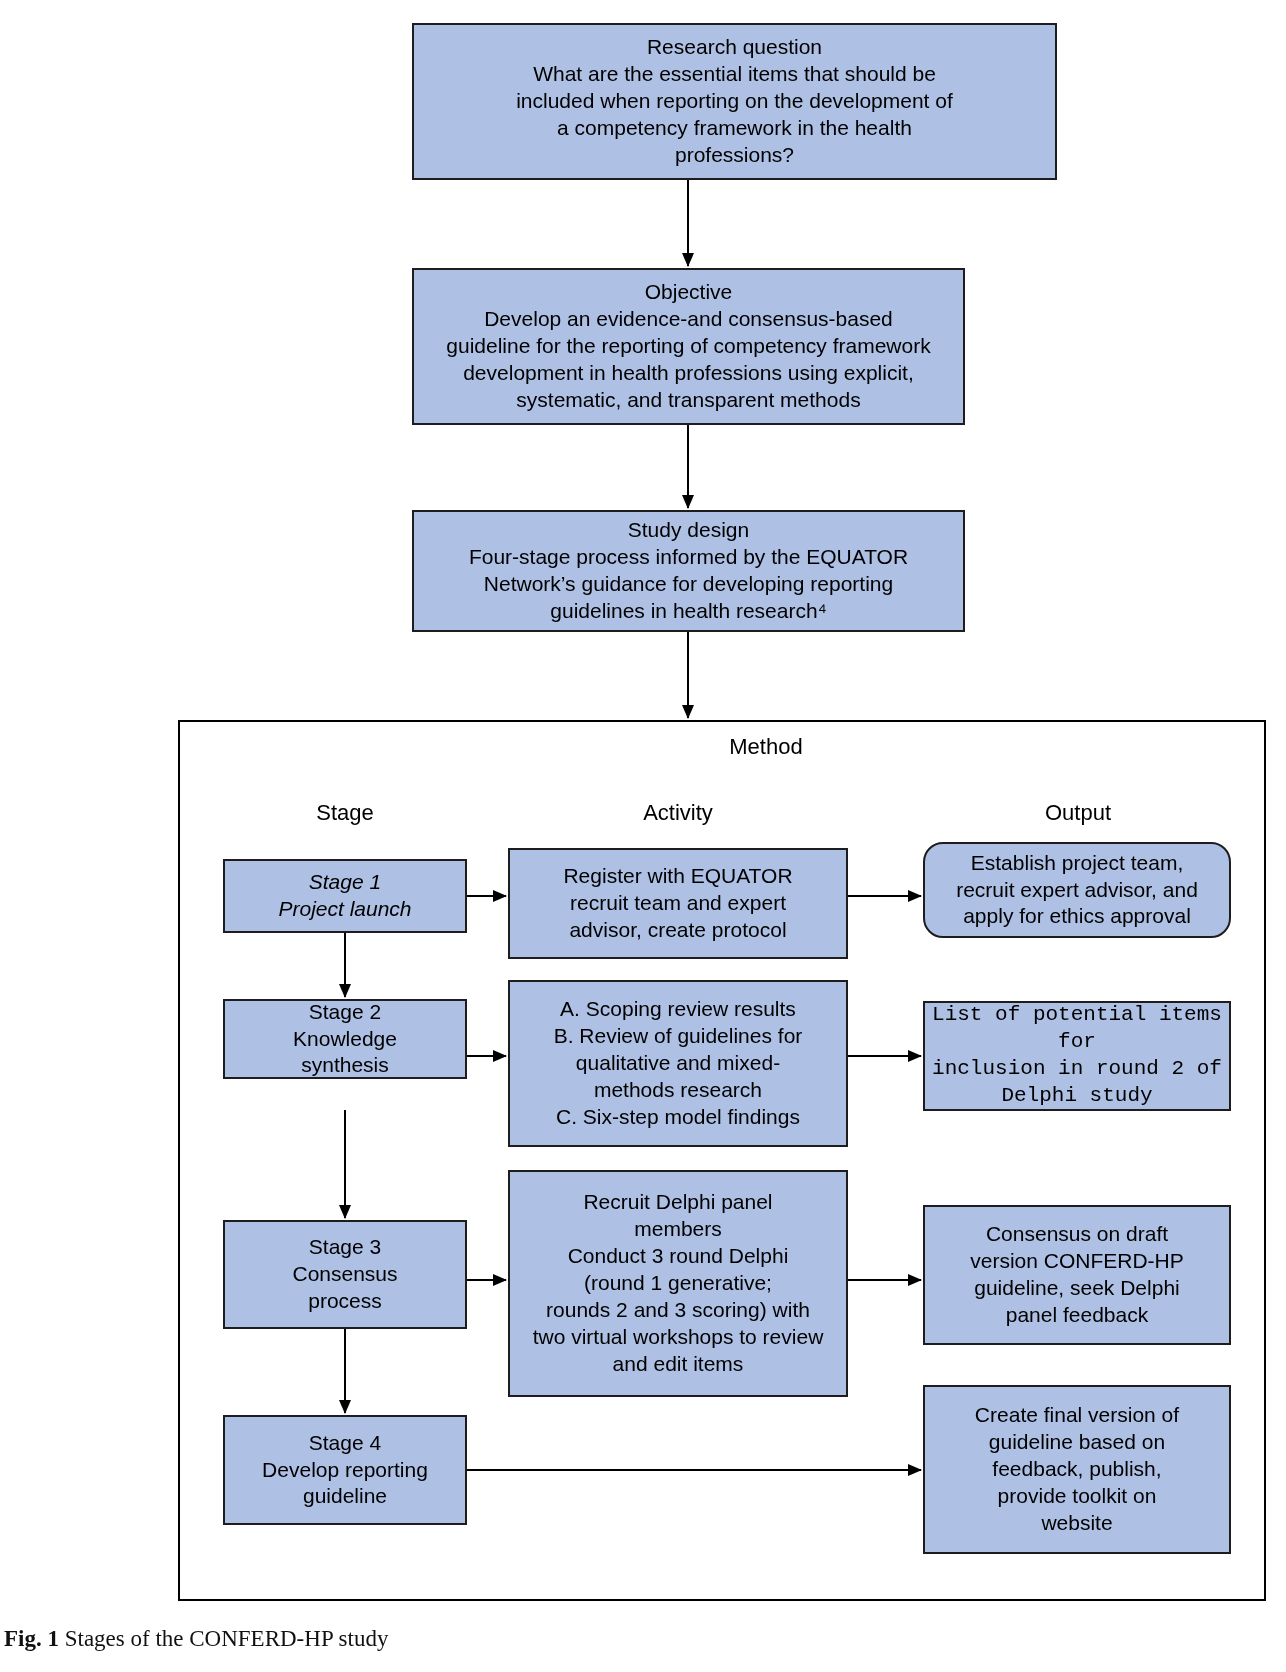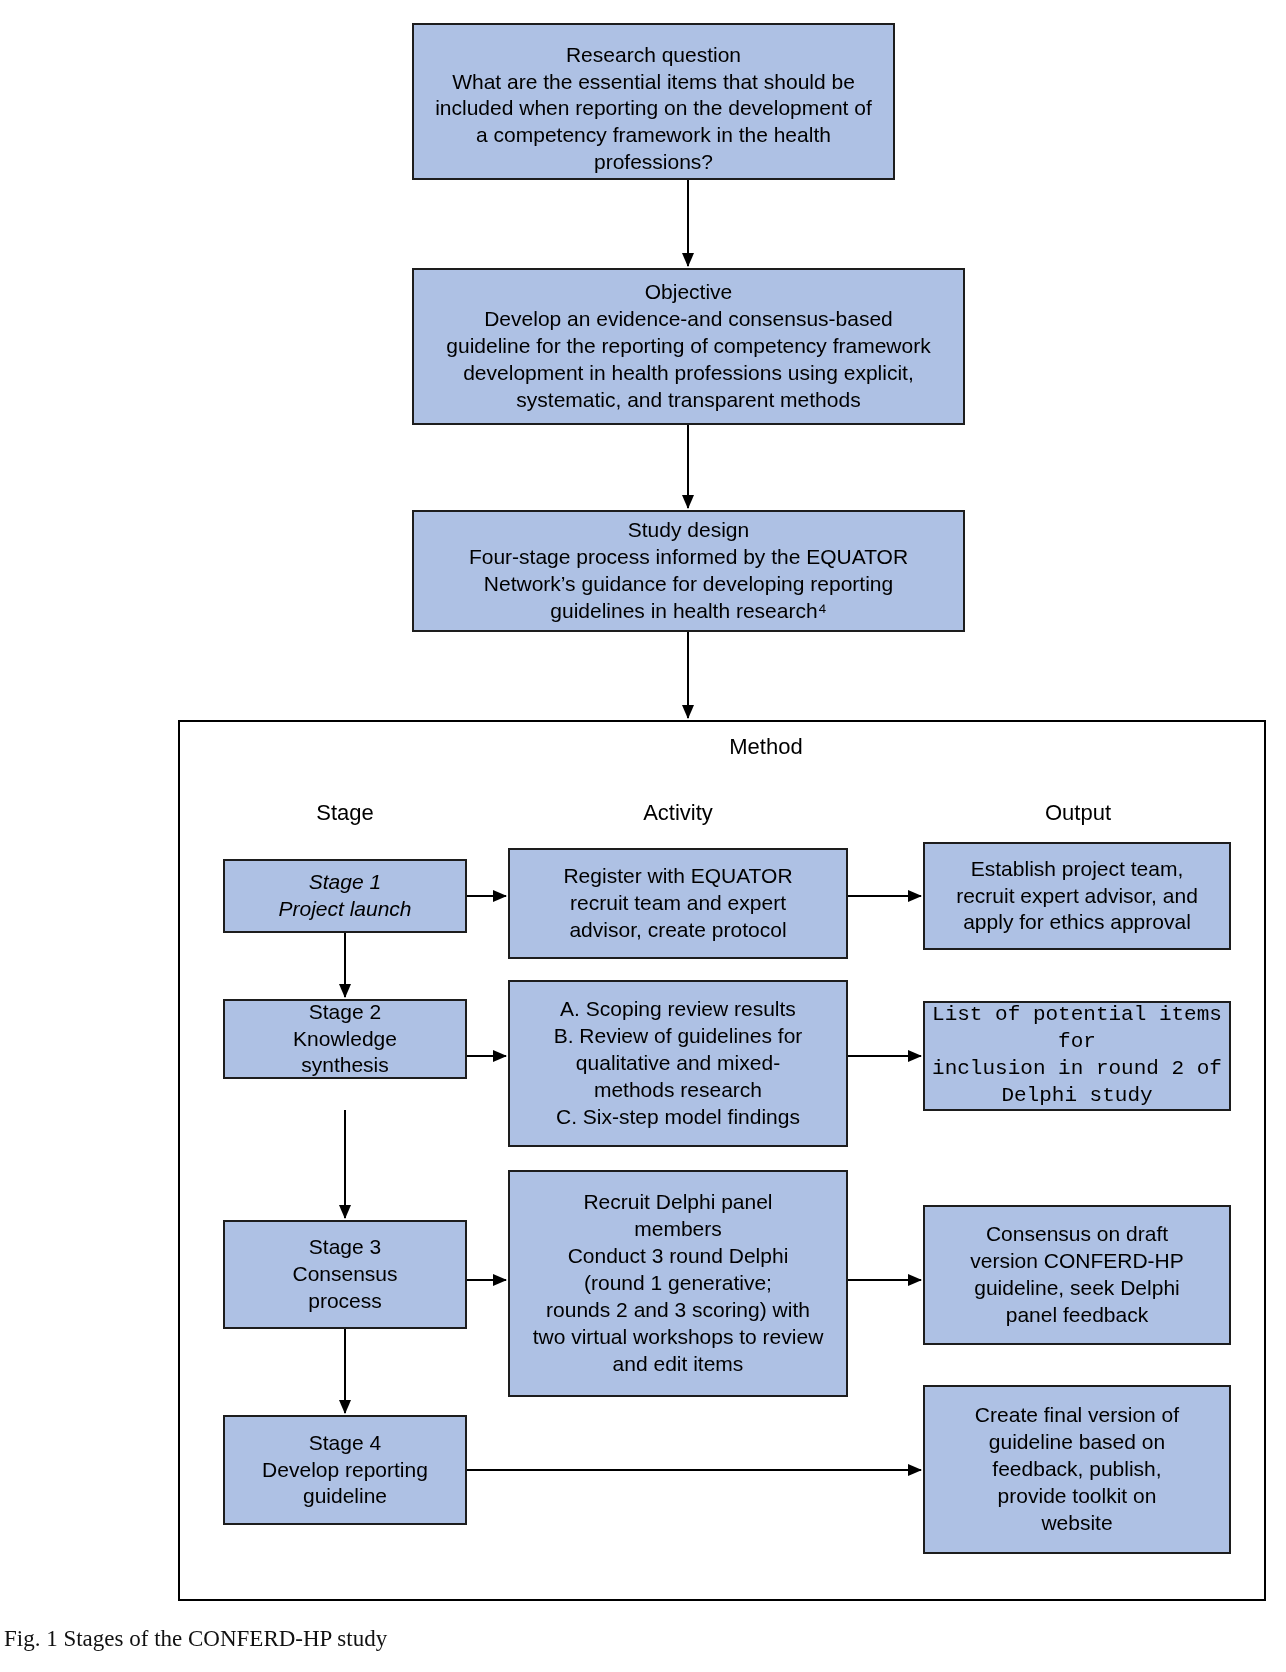--- a/index.html
+++ b/index.html
@@ -53,34 +53,34 @@
   #hdr-stage    { left: 245px; }
   #hdr-activity { left: 578px; }
   #hdr-output   { left: 978px; }
   .caption {
     position: absolute;
     left: 4px; top: 1626px;
     font-family: "Liberation Serif", serif;
     font-size: 23px;
     color: #111;
   }
-  .caption b { font-weight: normal; }
+  .caption b { font-weight: bold; }
   svg.arrows {
     position: absolute;
     left: 0; top: 0;
     width: 1286px; height: 1672px;
     pointer-events: none;
   }
 </style>
 </head>
 <body>
 
 <div id="canvas">
 
-  <div class="box" style="left:412px; top:23px;  width:483px; height:157px;justify-content:flex-end;">
+  <div class="box" style="left:412px; top:23px;  width:645px; height:157px;">
     <span>Research question</span>
     <span class="pre">What are the essential items that should be
 included when reporting on the development of
 a competency framework in the health
 professions?</span>
   </div>
 
   <div class="box" style="left:412px; top:268px; width:553px; height:157px;">
     <span>Objective</span>
     <span class="pre">Develop an evidence-and consensus-based
@@ -101,21 +101,21 @@
 
   <div class="col-header" id="hdr-stage">Stage</div>
   <div class="col-header" id="hdr-activity">Activity</div>
   <div class="col-header" id="hdr-output">Output</div>
 
   <div class="box pre" style="left:223px; top:859px;  width:244px; height:74px;font-style:italic;">Stage 1
 Project launch</div>
   <div class="box pre" style="left:508px; top:848px;  width:340px; height:111px;">Register with EQUATOR
 recruit team and expert
 advisor, create protocol</div>
-  <div class="box pre" style="left:923px; top:842px;  width:308px; height:108px;">Establish project team,
+  <div class="box pre" style="left:923px; top:842px;  width:308px; height:96px;border-radius:20px;">Establish project team,
 recruit expert advisor, and
 apply for ethics approval</div>
 
   <div class="box pre" style="left:223px; top:999px;  width:244px; height:80px;">Stage 2
 Knowledge
 synthesis</div>
   <div class="box pre" style="left:508px; top:980px;  width:340px; height:167px;">A. Scoping review results
 B. Review of guidelines for
 qualitative and mixed-
 methods research

